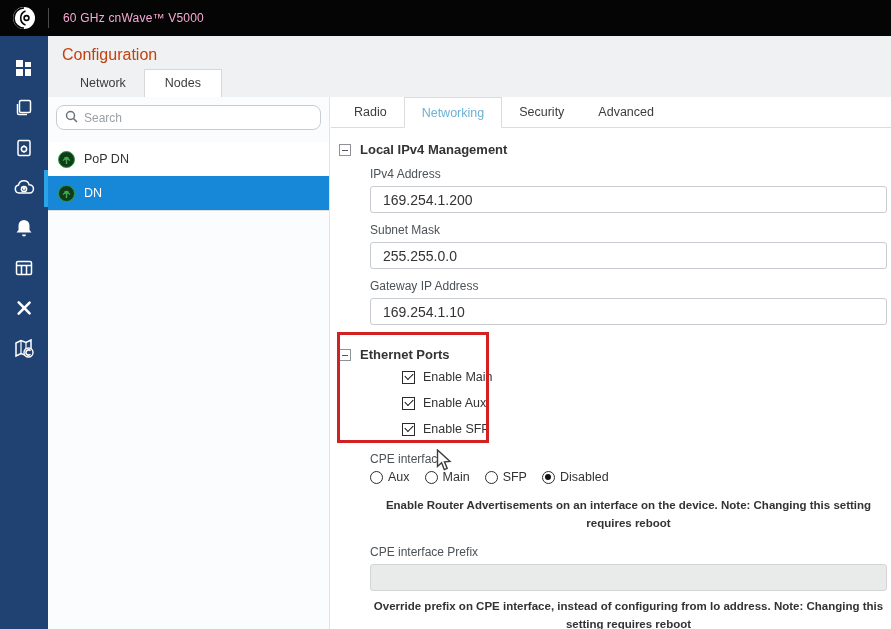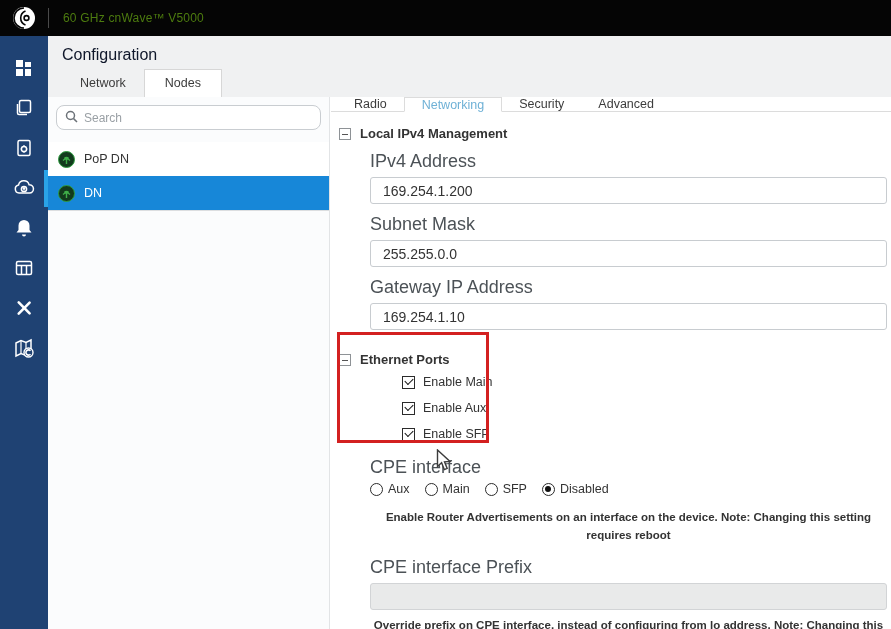--- a/index.html
+++ b/index.html
@@ -4,36 +4,36 @@
 <style>
   * { margin:0; padding:0; box-sizing:border-box; }
   html,body { width:891px; height:629px; overflow:hidden; background:#fff;
     font-family:"Liberation Sans", sans-serif; position:relative; }
 
   
   .topbar { position:absolute; left:0; top:0; width:891px; height:36px;
     background:#050505; display:flex; align-items:center; z-index:10; }
   .logo-wrap { width:48px; display:flex; justify-content:center; }
   .topbar-divider { width:1px; height:20px; background:#4a4a4a; margin-right:14px; }
-  .product-name { color:#4d7c0f; font-size:12px; letter-spacing:.2px; }
+  .product-name { color:#f9a8d4; font-size:12px; letter-spacing:.2px; }
 
   
   .sidebar { position:absolute; left:0; top:36px; width:48px; height:593px;
     background:#1f4273; display:flex; flex-direction:column; align-items:center;
     padding-top:12px; }
   .side-item { width:48px; height:40px; display:flex; align-items:center;
     justify-content:center; cursor:pointer; }
   .side-item svg { display:block; }
   .side-indicator { position:absolute; left:44px; top:170px; width:4px; height:37px;
     background:#2aa3e8; z-index:11; }
 
   
   .header-band { position:absolute; left:48px; top:36px; width:843px; height:61px;
     background:#f0f1f2; }
-  .page-title { position:absolute; left:14px; top:10px; font-size:16px; color:#0f172a; }
+  .page-title { position:absolute; left:14px; top:10px; font-size:16px; color:#c2410c; }
   .page-tabs { position:absolute; left:14px; bottom:0; display:flex; align-items:flex-end; }
   .ptab { font-size:12.5px; color:#3c3c3c; padding:6px 18px 7px; cursor:pointer; }
   .ptab.active { background:#fff; border:1px solid #d7d7d7; border-bottom:none;
     padding:6px 20px 7px; }
 
   
   .node-panel { position:absolute; left:48px; top:97px; width:282px; height:532px;
     background:#fbfcfd; border-right:1px solid #e2e4e6; }
   .search-box { margin:8px 8px 10px 8px; height:25px; background:#fff;
     border:1px solid #c9cdd1; border-radius:8px; display:flex; align-items:center;
@@ -43,37 +43,37 @@
   .search-box input::placeholder { color:#9aa0a5; }
   .node-list { border-bottom:1px solid #dcdee0; background:#fff; margin-top:12px; }
   .node-row { height:34px; display:flex; align-items:center; padding-left:10px;
     font-size:12.5px; color:#333; cursor:pointer; background:#fff; }
   .node-row.selected { background:#1787d8; color:#fff; }
   .node-icon { width:17px; height:17px; margin-right:9px; flex:0 0 auto; }
 
   
   .content { position:absolute; left:331px; top:97px; width:560px; height:532px;
     background:#fff; }
-  .ctab-row { height:15px; border-bottom:1px solid #dcdcdc; display:flex;
+  .ctab-row { height:31px; border-bottom:1px solid #dcdcdc; display:flex;
     align-items:stretch; padding-left:6px; }
   .ctab { font-size:12.5px; color:#3c3c3c; display:flex; align-items:center;
     padding:0 17px; cursor:pointer; }
   .ctab.active { color:#6fb1d6; border:1px solid #dcdcdc; border-bottom:1px solid #fff;
     margin-bottom:-1px; background:#fff; }
 
   .sections { padding:14px 0 0 8px; }
   .section-header { display:flex; align-items:center; margin-bottom:8px; }
   .collapse-box { width:12px; height:12px; border:1px solid #8e9296; background:#fff;
     position:relative; margin-right:9px; cursor:pointer; flex:0 0 auto; }
   .collapse-box::after { content:""; position:absolute; left:2px; right:2px; top:5px;
     height:1.5px; background:#555; }
   .section-title { font-size:13px; font-weight:bold; color:#333; }
 
   .fields { margin-left:31px; width:517px; }
-  .field-label { font-size:18px; color:#4c5257; margin:10px 0 5px; }
+  .field-label { font-size:12px; color:#4c5257; margin:10px 0 5px; }
   .text-input { width:517px; height:27px; border:1px solid #c8ccd0; border-radius:3px;
     font-size:14px; color:#333; padding:0 12px; outline:none; background:#fff;
     font-family:"Liberation Sans",sans-serif; }
   .text-input:disabled { background:#e9eaea; border-color:#d2d4d6; }
 
   .eth-section { margin-top:22px; }
   .check-row { display:flex; align-items:center; margin:0 0 12px 31px; cursor:pointer;padding-left:32px; }
   .checkbox { width:13px; height:13px; border:1.5px solid #2b2b2b; background:#fff;
     position:relative; margin-right:8px; flex:0 0 auto; }
   .checkbox.checked::after { content:""; position:absolute; left:2px; top:1px;

